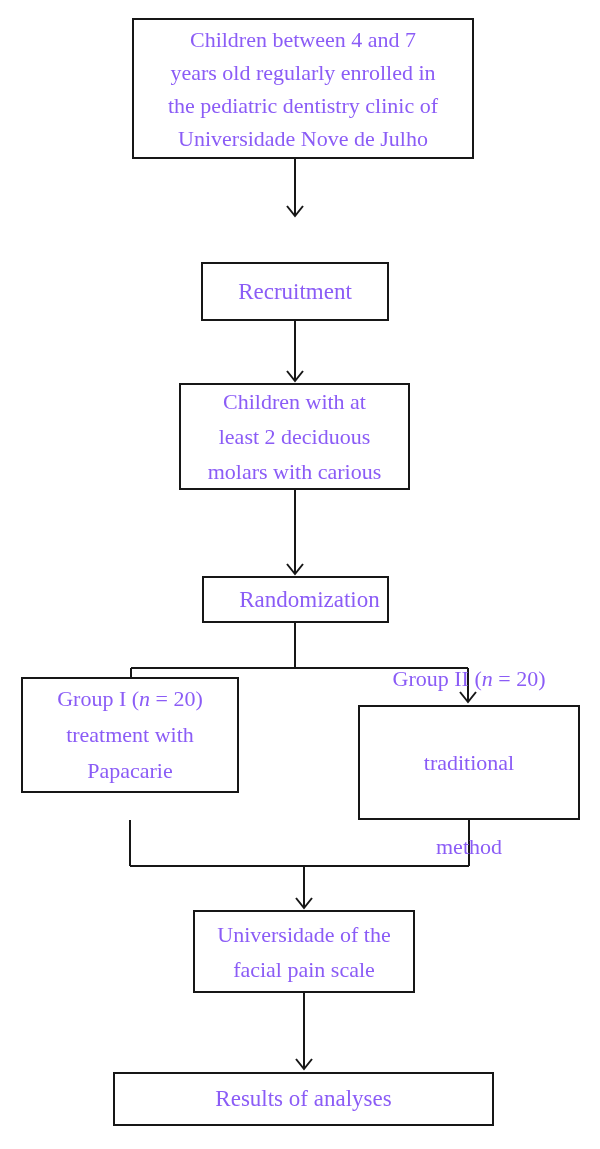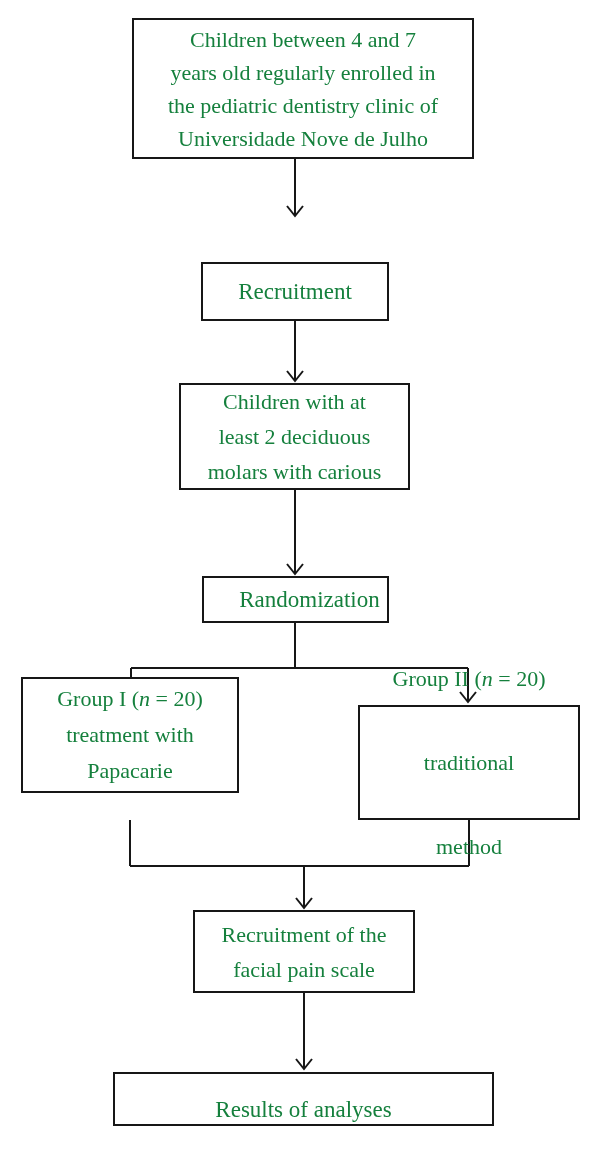--- a/index.html
+++ b/index.html
@@ -6,21 +6,21 @@
     margin: 0;
     padding: 0;
     background: #ffffff;
   }
   .canvas {
     position: relative;
     width: 600px;
     height: 1149px;
     background: #ffffff;
     font-family: "Liberation Serif", "DejaVu Serif", serif;
-    color: #15803d;
+    color: #8b5cf6;
     overflow: hidden;
   }
   .connectors {
     position: absolute;
     left: 0;
     top: 0;
     width: 600px;
     height: 1149px;
   }
   .node {
@@ -116,21 +116,21 @@
     <span class="line">Papacarie</span>
   </div>
 
   <div class="node fs22 lh36" style="left:358px; top:705px; width:222px; height:115px;gap:48px;">
     <span class="line"><span>Group II (</span><span class="var-n">n</span><span> = 20)</span></span>
     <span class="line">traditional</span>
     <span class="line">method</span>
   </div>
 
   <div class="node fs22 lh35" style="left:193px; top:910px; width:222px; height:83px;">
-    <span class="line">Recruitment of the</span>
+    <span class="line">Universidade of the</span>
     <span class="line">facial pain scale</span>
   </div>
 
-  <div class="node fs23" style="left:113px; top:1072px; width:381px; height:54px;justify-content:flex-end;">
+  <div class="node fs23" style="left:113px; top:1072px; width:381px; height:54px;">
     <span class="line">Results of analyses</span>
   </div>
 
 </div>
 
 </body></html>

